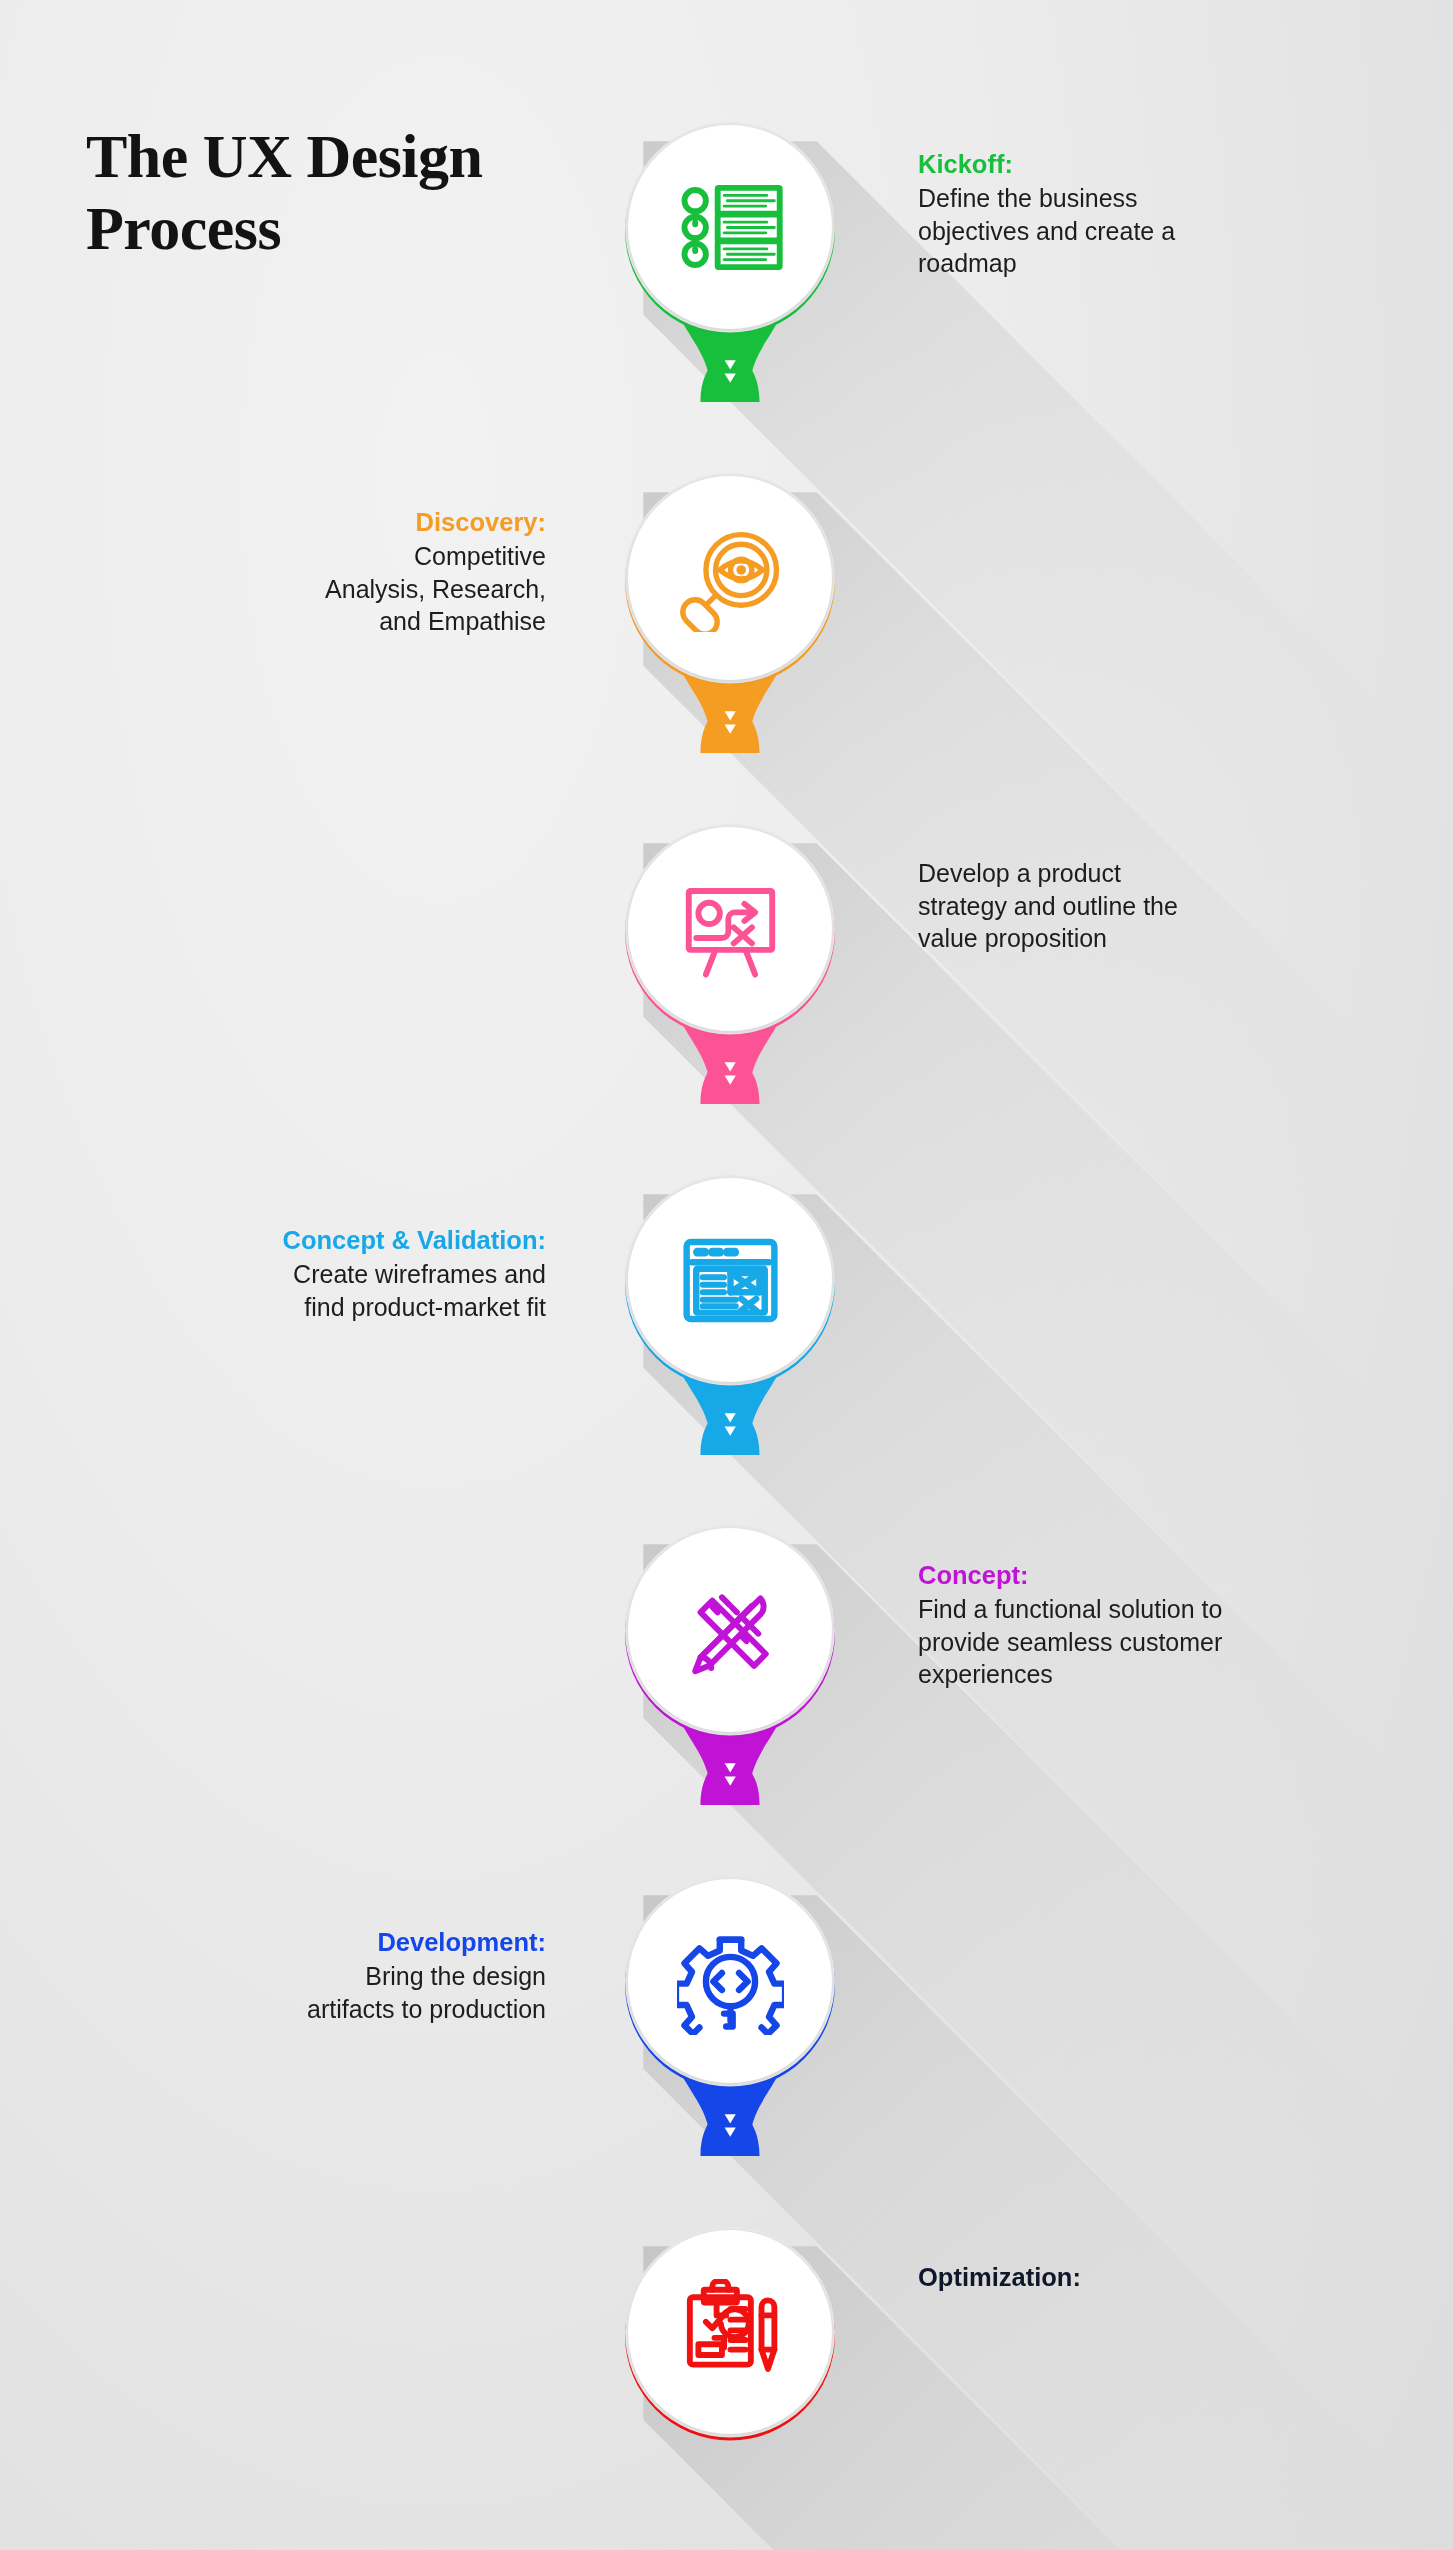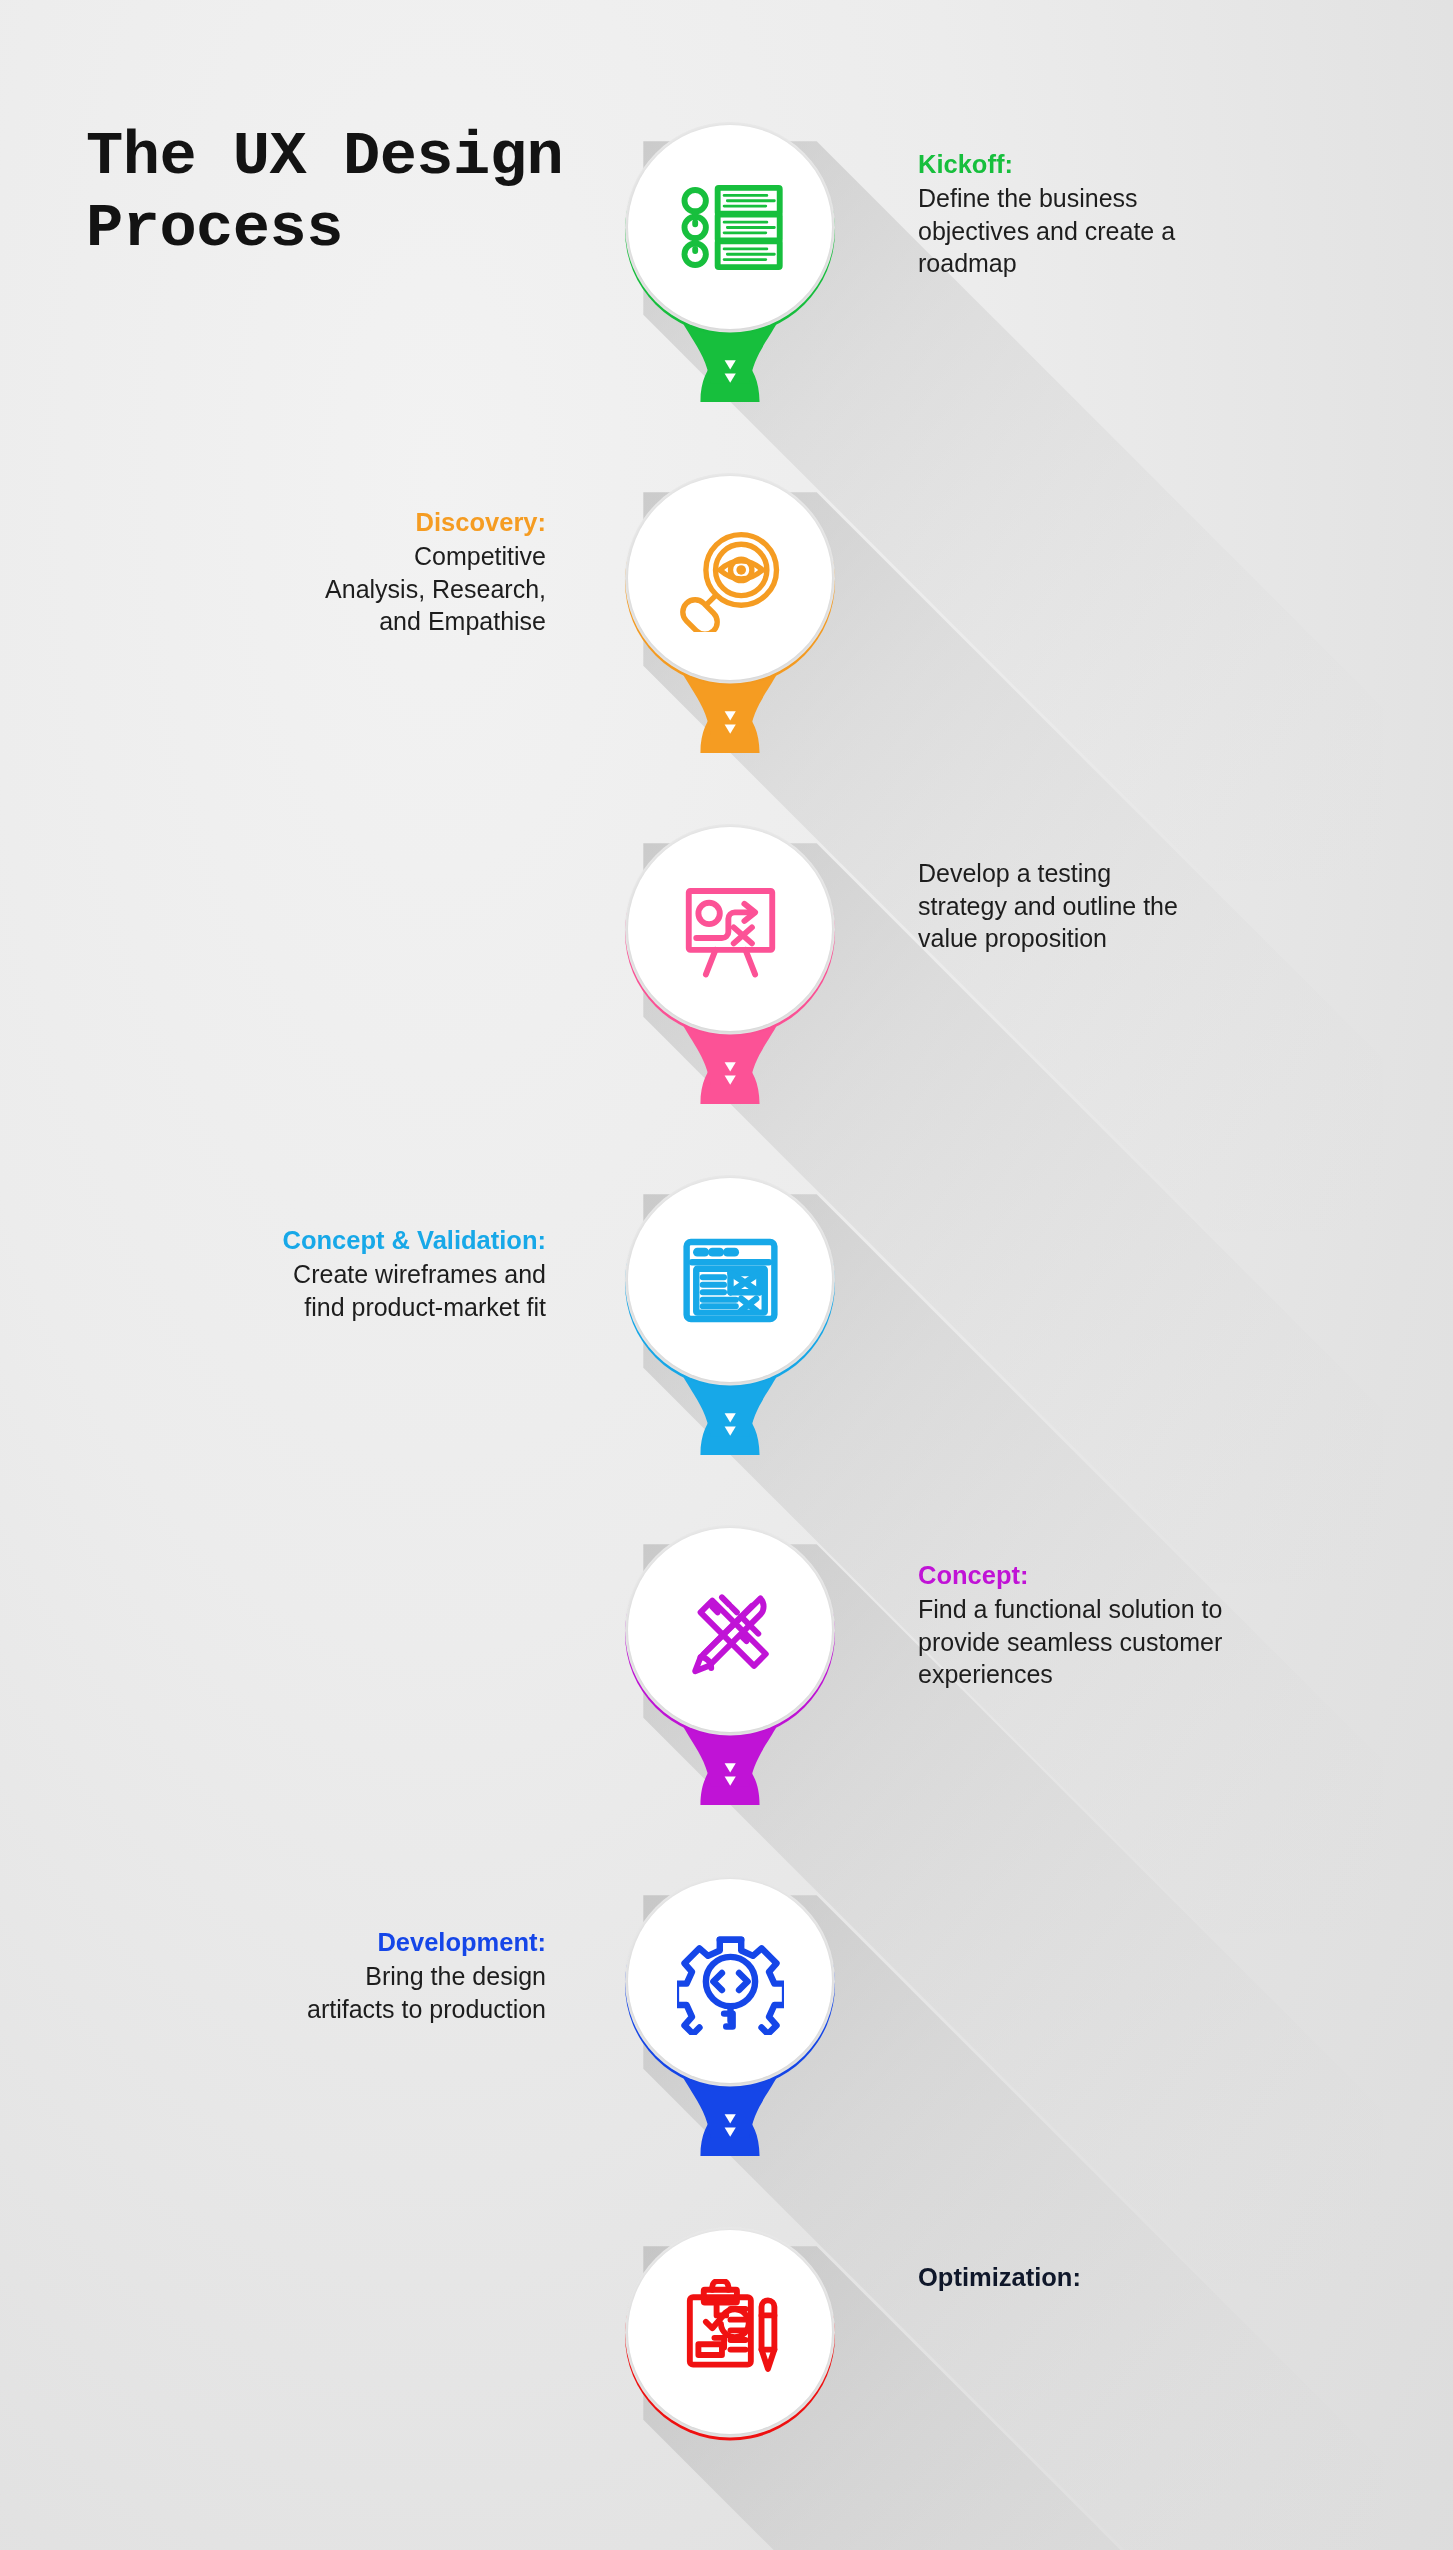--- a/index.html
+++ b/index.html
@@ -15,21 +15,21 @@
     background: radial-gradient(ellipse at 30% 18%, #f2f2f2 0%, #ececec 38%, #e2e2e2 72%, #dcdcdc 100%);
     position: relative;
   }
 
   
   #title {
     position: absolute;
     left: 86px;
     top: 121px;
     width: 520px;
-    font-family: Liberation Mono, monospace;
+    font-family: Liberation Serif, serif;
     font-weight: bold;
     font-size: 62px;
     line-height: 1.16;
     letter-spacing: -0.5px;
     color: #131313;
     white-space: pre-line;
   }
 
   
   #flow {
@@ -468,21 +468,21 @@
 objectives and create a
 roadmap</span>
     </div>
     <div class="txt left" style="top: 506px; right: 908px; width: 510px;">
       <span class="head" style="color:#f59c22">Discovery:</span>
       <span class="body">Competitive
 Analysis, Research,
 and Empathise</span>
     </div>
     <div class="txt right" style="top: 857px; left: 918px; width: 510px;">
-      <span class="body">Develop a testing
+      <span class="body">Develop a product
 strategy and outline the
 value proposition</span>
     </div>
     <div class="txt left" style="top: 1224px; right: 908px; width: 510px;">
       <span class="head" style="color:#17a8e8">Concept &amp; Validation:</span>
       <span class="body">Create wireframes and
 find product-market fit</span>
     </div>
     <div class="txt right" style="top: 1559px; left: 918px; width: 510px;">
       <span class="head" style="color:#c013d6">Concept:</span>

